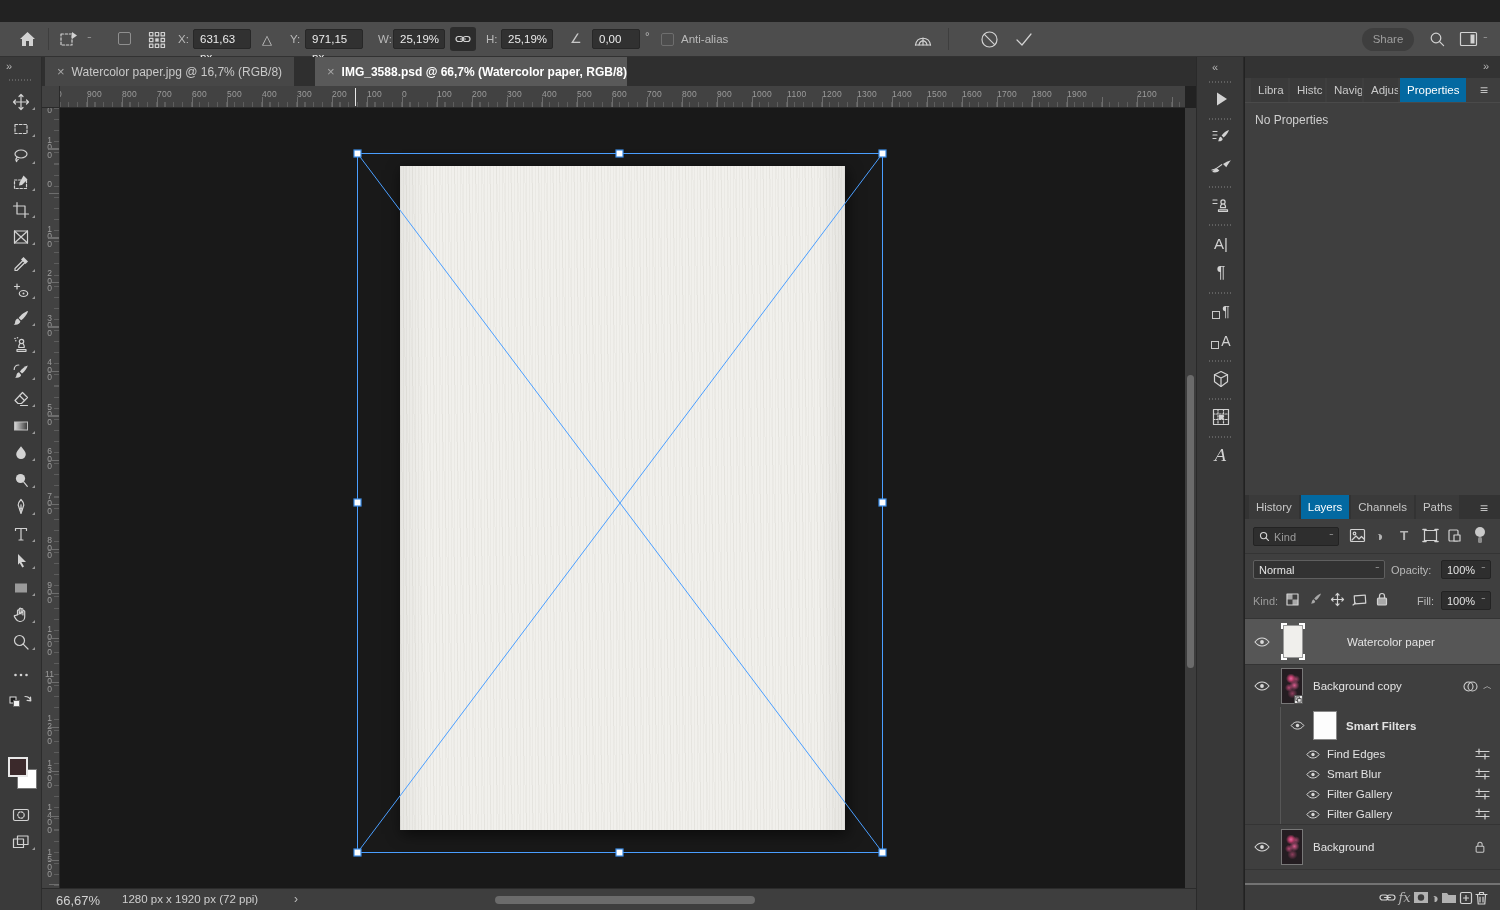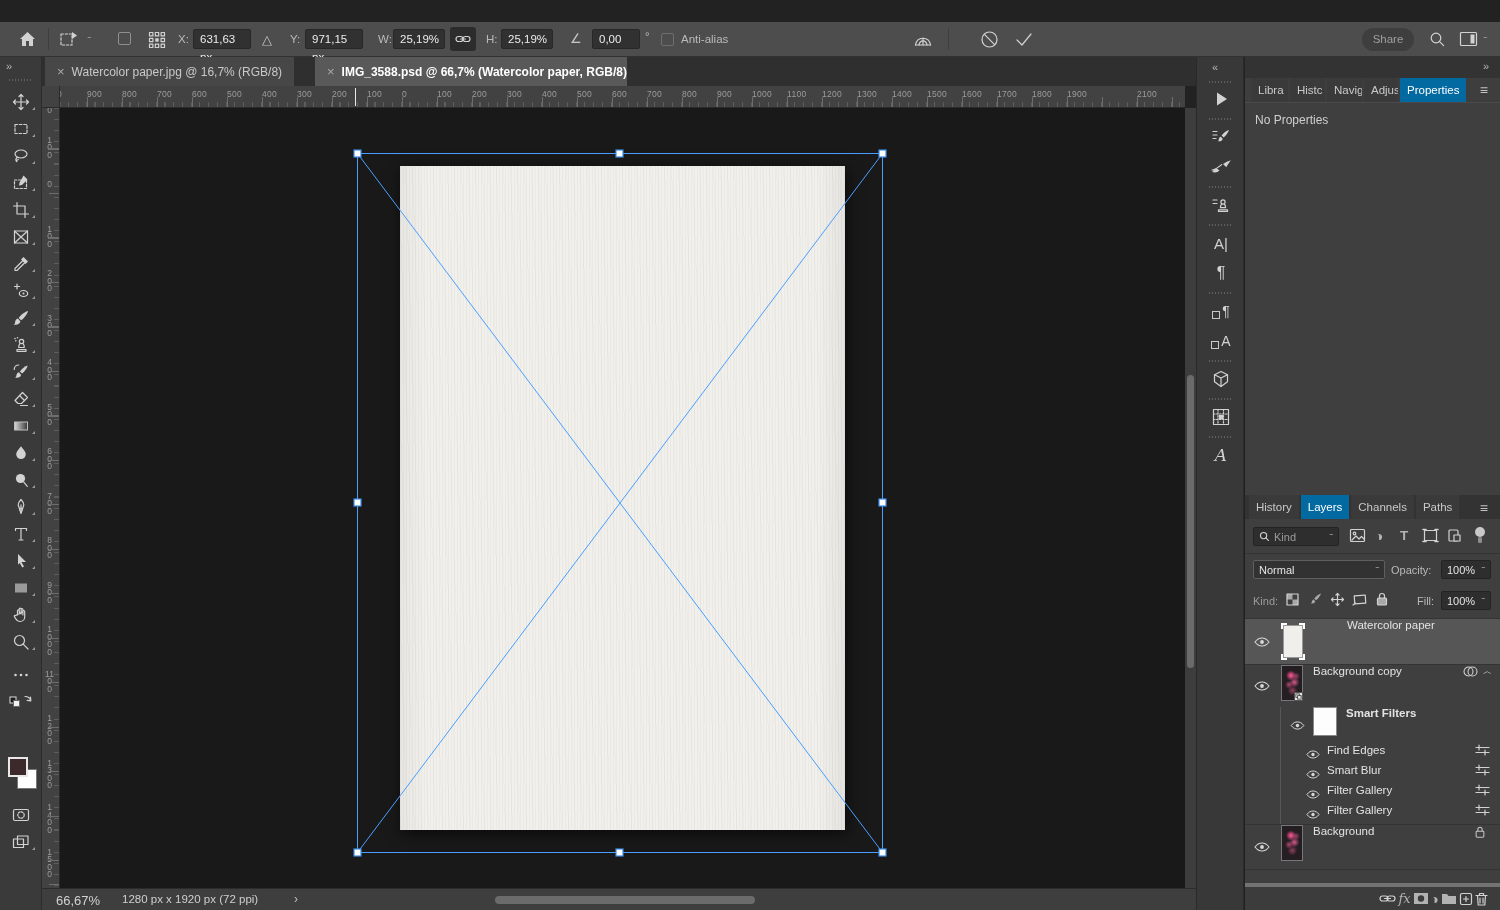--- a/index.html
+++ b/index.html
@@ -77,34 +77,34 @@
   .ptab.active{background:#0369a1;color:#fff;font-weight:normal}
   .menu-icon{color:#c2c2c2}
   #props-body{left:0;top:45px;width:255px;height:450px;background:#3f3f3f;border-top:1px solid #4a4a4a}
   
   #layers-tabs-row{left:0;top:438px;width:255px;height:24px;background:#333}
   #layers-body{left:0;top:462px;width:255px;height:364px;background:#3f3f3f}
   .fld{position:absolute;background:#2e2e2e;border:1px solid #232323;border-radius:2px;color:#e4e4e4;
        font-size:11px;display:flex;align-items:center;padding:0 5px;height:19px}
   .chev{color:#b8b8b8;font-size:8px;transform:scaleX(1.6)}
   .small-label{position:absolute;font-size:11px;color:#9b9b9b}
-  .layer-row{position:absolute;left:0;width:255px;display:flex;}
+  .layer-row{position:absolute;left:0;width:255px;display:flex;align-items:center}
   .layer-name{font-size:11.5px;color:#e2e2e2}
   .sep{position:absolute;left:0;width:255px;height:1px;background:#343434}
   .thumb-flower{width:22px;height:36px;border:1px solid #777;position:relative;background:#241d21;
     background-image:radial-gradient(circle at 45% 28%,#e06a9f 0,#c2406f 2px,transparent 5px),
       radial-gradient(circle at 62% 48%,#d85b8d 0,transparent 5px),
       radial-gradient(circle at 35% 55%,#b54672 0,transparent 4px),
       radial-gradient(circle at 52% 72%,#8e3f5e 0,transparent 5px),
       radial-gradient(circle at 70% 30%,#9c4568 0,transparent 4px)}
   .so-badge{position:absolute;right:-1px;bottom:-1px;width:9px;height:9px;background:#e8e8e8;
     border:1px solid #555;display:flex;align-items:center;justify-content:center}
   .corner{position:absolute;width:6px;height:6px}
   .eye{display:flex;align-items:center;justify-content:center}
-  #layers-footer{left:0;top:826px;width:255px;height:27px;background:#3c3c3c;border-top:4px solid #737373;
+  #layers-footer{left:0;top:826px;width:255px;height:27px;background:#3c3c3c;border-top:2px solid #737373;
     display:flex;align-items:center;justify-content:flex-end;gap:2px;padding-right:12px}
   
   #fg-swatch{left:8px;top:700px;width:20px;height:20px;border:2px solid #e8e8e8;z-index:2}
   #bg-swatch{left:17px;top:712px;width:20px;height:20px;background:#fff;border:1px solid #777}
 </style>
 </head>
 <body>
 
 <div id="app">
 

